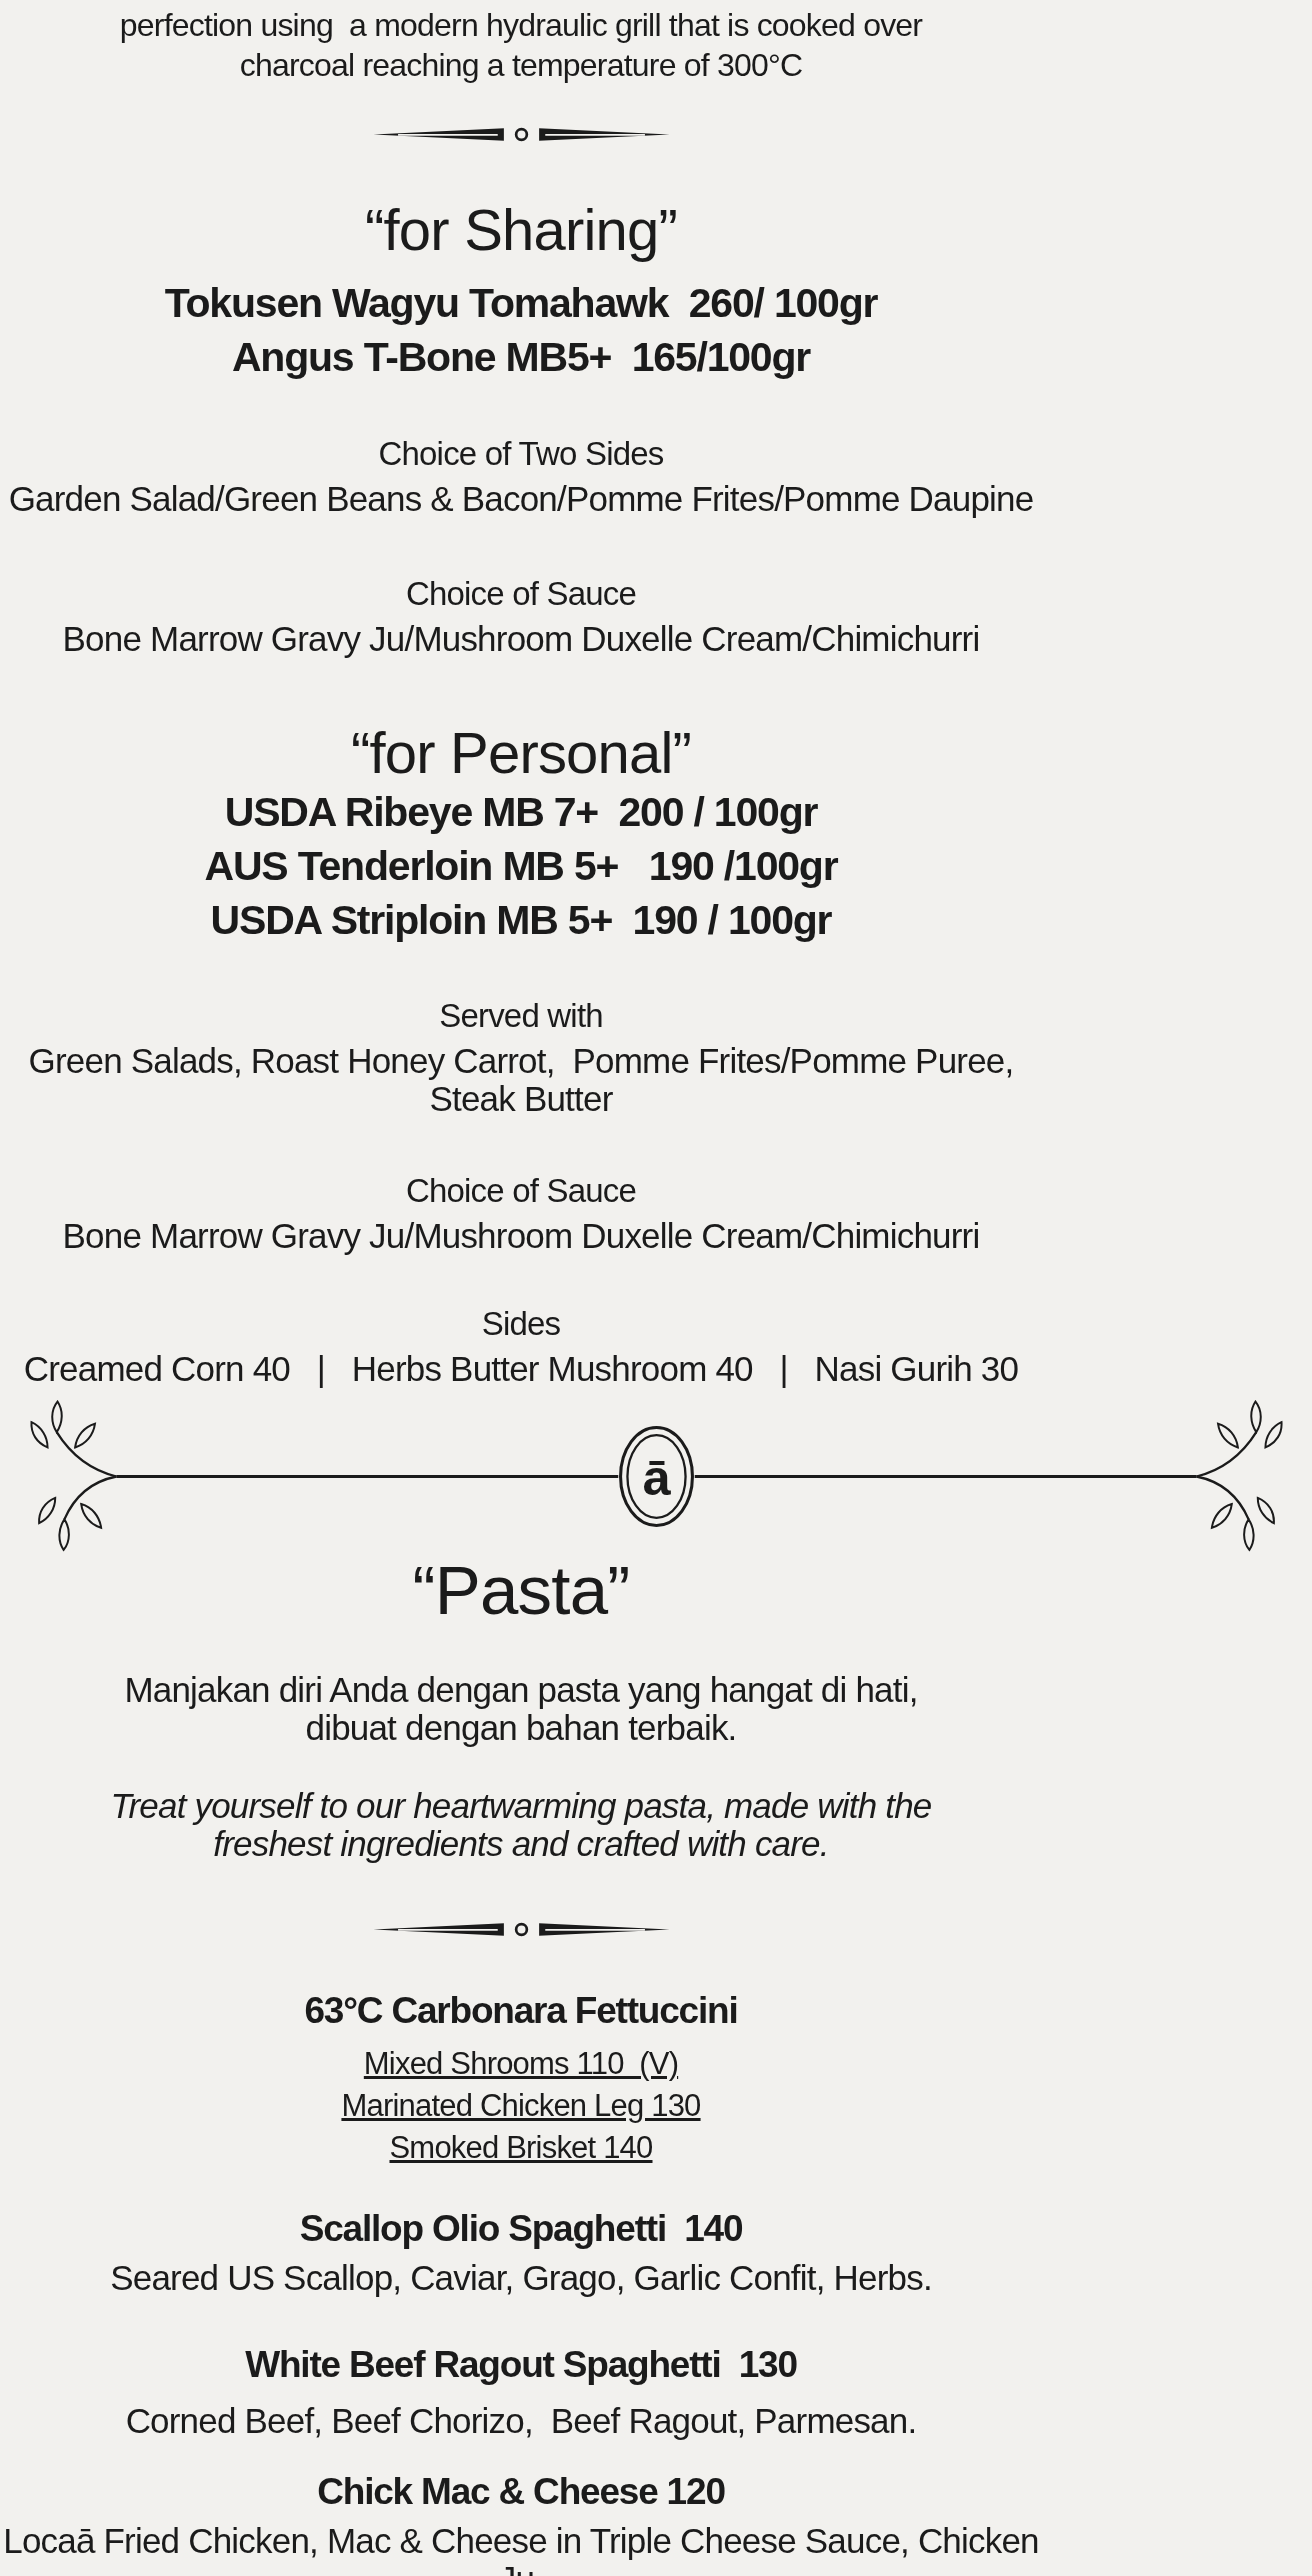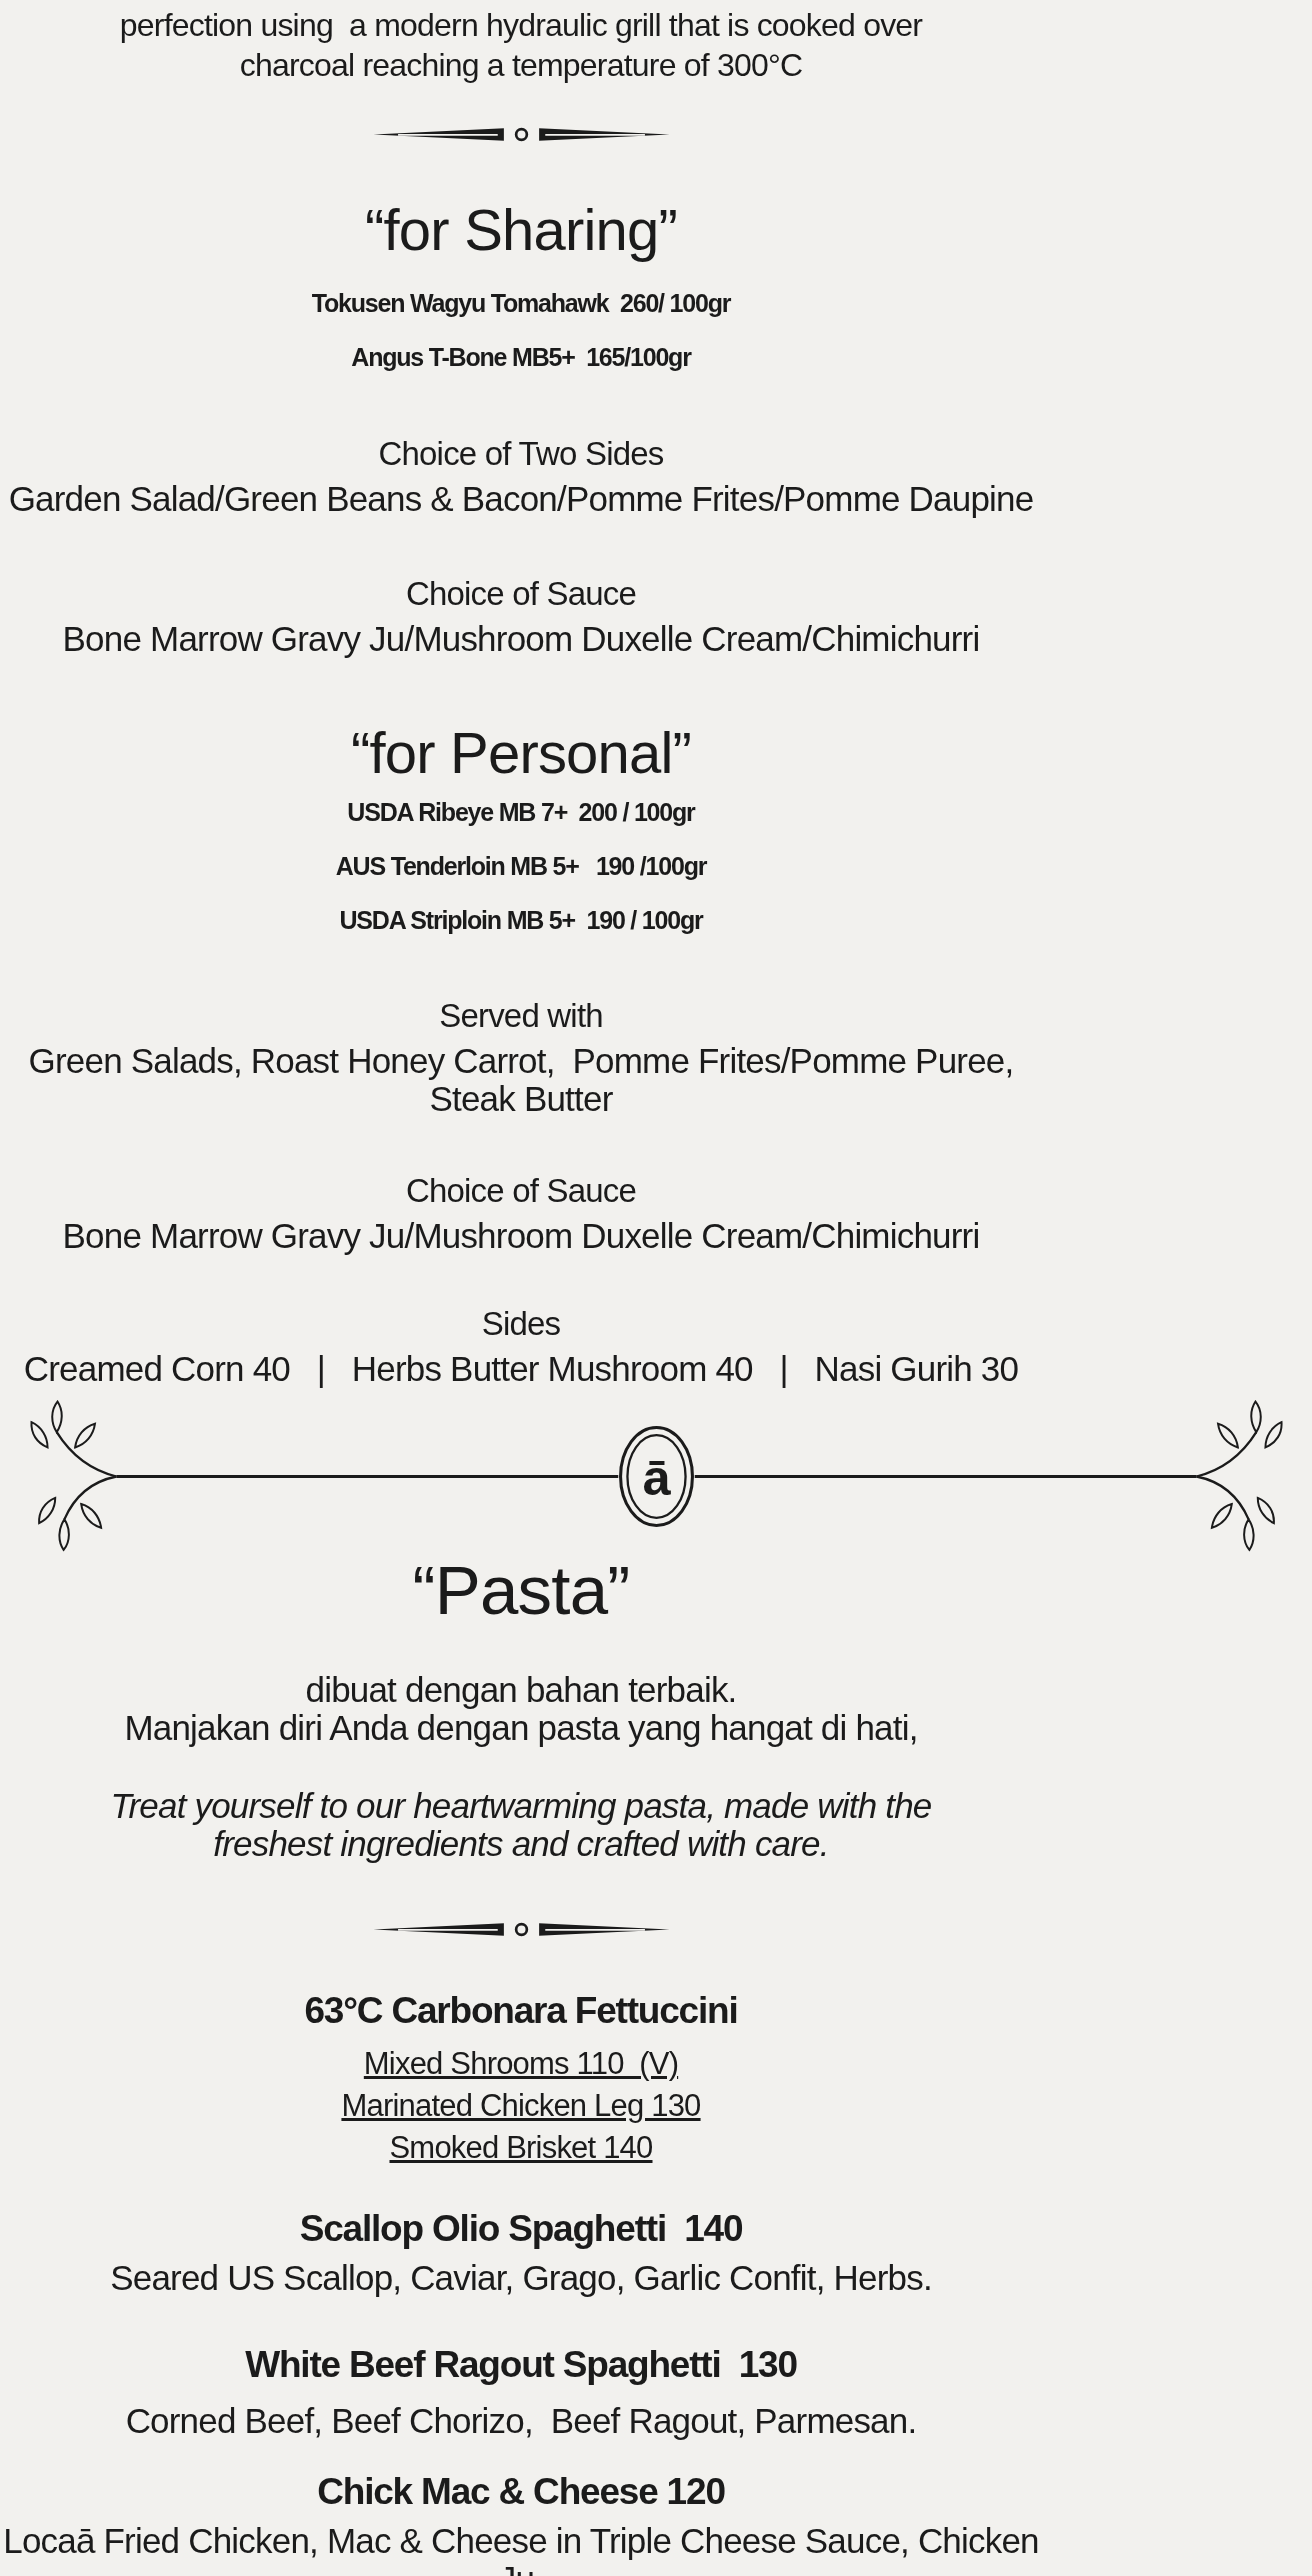--- a/index.html
+++ b/index.html
@@ -14,21 +14,21 @@
   .page { width: 1042px; height: 2576px; position: relative; }
   .line, .h-quote, .sub-title, .steak-item, .dish-title, .option {
     text-align: center;
     white-space: pre-wrap;
     margin: 0;
   }
   .intro-line { font-size: 32px; line-height: 40px; letter-spacing: -0.8px; }
   .intro-block { padding-top: 4.6px; }
   .h-quote { font-size: 58px; line-height: 64px; font-weight: 400; letter-spacing: -0.8px; }
   .h-pasta { font-size: 69px; line-height: 75px; font-weight: 400; letter-spacing: -0.8px; }
-  .steak-item { font-size: 25px; line-height: 54px; font-weight: 700; letter-spacing: -1.2px; }
+  .steak-item { font-size: 41px; line-height: 54px; font-weight: 700; letter-spacing: -1.2px; }
   .sub-title { font-size: 33px; line-height: 41px; font-weight: 400; letter-spacing: -0.8px; }
   .sub-text { font-size: 35px; line-height: 38px; letter-spacing: -0.8px; margin-top: 6.1px; }
   .dish-title { font-size: 37px; line-height: 44px; font-weight: 700; letter-spacing: -1.2px; }
   .option { font-size: 31px; line-height: 42px; letter-spacing: -0.8px; text-decoration: underline; }
   .italic { font-style: italic; }
   .spear-divider { display: block; margin: 0 auto; }
   .brand-divider { display: block; }
   .stem { fill: none; stroke: currentColor; stroke-width: 3; }
   .leaf { fill: none; stroke: currentColor; stroke-width: 2.6; }
   .rule { stroke: currentColor; stroke-width: 4; }
@@ -103,22 +103,22 @@
       <path class="leaf" d="M60,62 C60,48 52,35 39,29 C38,44 46,56 60,62 Z"></path>
       <path class="leaf" d="M82,156 C74,168 73,184 81,196 C90,185 90,168 82,156 Z"></path>
       <path class="leaf" d="M104,136 C118,140 128,152 130,167 C116,163 106,151 104,136 Z"></path>
       <path class="leaf" d="M70,128 C70,142 62,155 49,161 C48,146 56,134 70,128 Z"></path>
     </g>
   </svg>
 
   <h2 class="h-quote h-pasta">“Pasta”</h2>
 
   <div style="margin-top:43px">
+    <p class="line sub-text" style="margin-top:0">Manjakan diri Anda dengan pasta yang hangat di hati,</p>
     <p class="line sub-text" style="margin-top:0">dibuat dengan bahan terbaik.</p>
-    <p class="line sub-text" style="margin-top:0">Manjakan diri Anda dengan pasta yang hangat di hati,</p>
   </div>
 
   <div style="margin-top:40px">
     <p class="line sub-text italic" style="margin-top:0">Treat yourself to our heartwarming pasta, made with the</p>
     <p class="line sub-text italic" style="margin-top:0">freshest ingredients and crafted with care.</p>
   </div>
 
   <svg class="spear-divider" style="margin-top:55px" width="299" height="23" viewBox="0 0 390 30">
     <polygon points="2,15 172,7 172,23" fill="currentColor"></polygon>
     <line x1="34" y1="15.5" x2="164" y2="15.5" stroke="#f2f1ee" stroke-width="2.5"></line>

